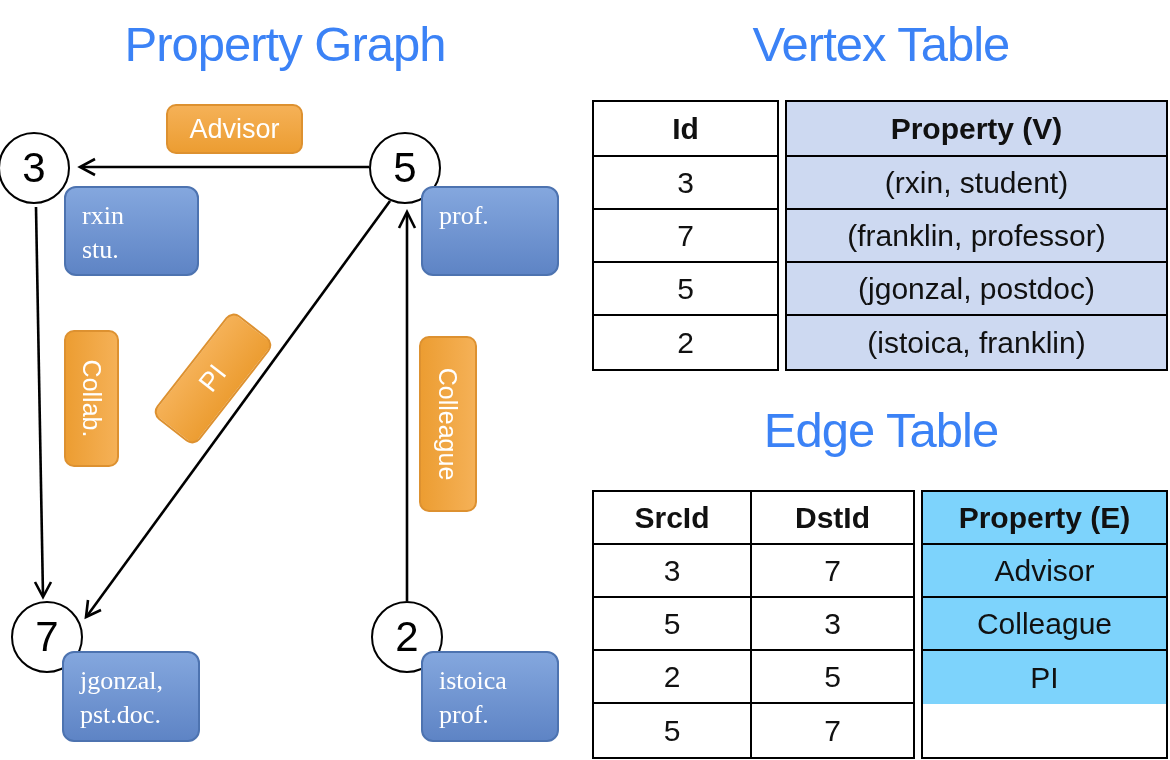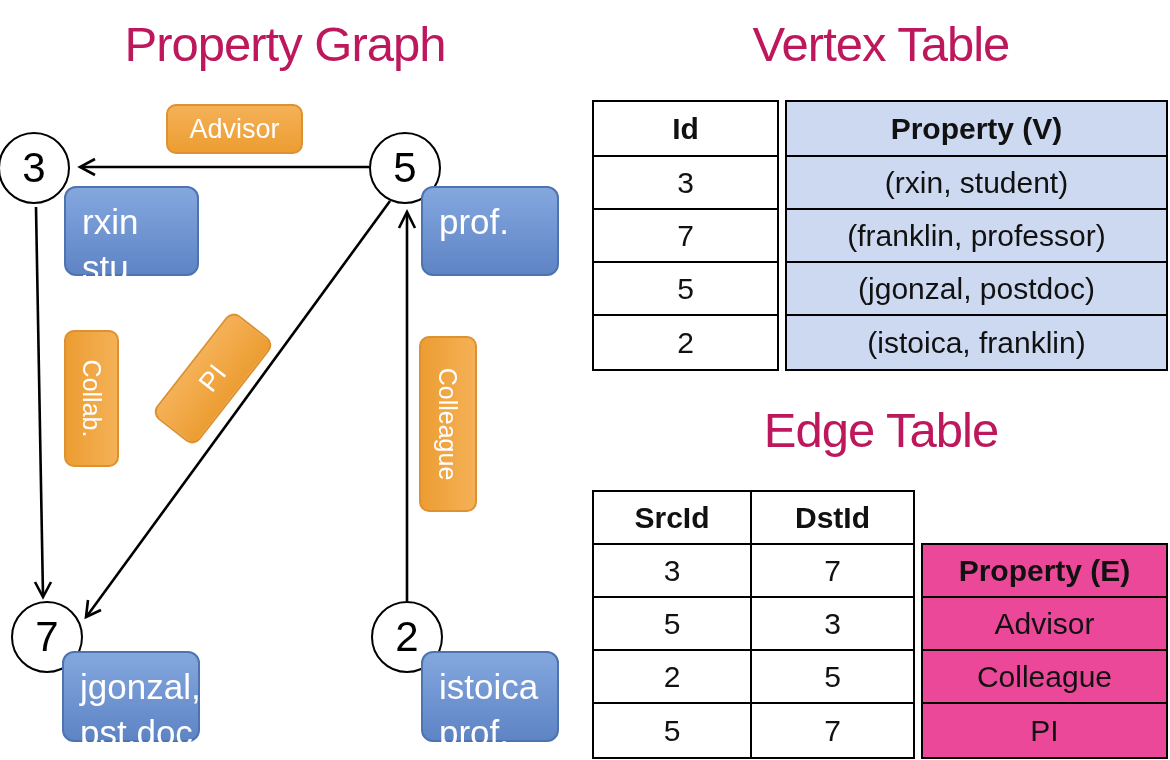--- a/index.html
+++ b/index.html
@@ -1,66 +1,66 @@
 <!DOCTYPE html>
 <html><head>
 <meta charset="utf-8">
 <style>
   * { margin:0; padding:0; box-sizing:border-box; }
   html,body { width:1170px; height:760px; background:#ffffff; font-family:"Liberation Sans", sans-serif; }
   .fig { position:absolute; inset:0; width:1170px; height:760px; overflow:hidden; }
 
-  .title { position:absolute; text-align:center; font-size:49px; color:#be185d; letter-spacing:-1px; white-space:nowrap; }
+  .title { position:absolute; text-align:center; font-size:49px; color:#3b82f6; letter-spacing:-1px; white-space:nowrap; }
   .graph-title  { left:0;   top:16px;  width:570px; }
   .vertex-title { left:592px; top:16px;  width:578px; }
   .edge-title   { left:592px; top:402px; width:578px; }
 
   
   .edges-svg { position:absolute; left:0; top:0; z-index:1; }
 
   .node { position:absolute; width:72px; height:72px; border-radius:50%; background:#fff;
           border:2.5px solid #000; display:flex; align-items:center; justify-content:center;
           font-size:42px; color:#000; z-index:2; }
   .node3 { left:-2px;  top:132px; }
   .node5 { left:369px; top:132px; }
   .node7 { left:11px;  top:601px; }
   .node2 { left:371px; top:601px; }
 
   .vbox { position:absolute; border-radius:12px; z-index:3;
           background:linear-gradient(180deg,#84a7de 0%, #5e84c5 100%);
-          border:2px solid #4d73b0; color:#fff; font-size:35px; line-height:1.3;
-          padding:11px 10px 0 16px; }
+          border:2px solid #4d73b0; color:#fff; font-size:26px; line-height:1.3;
+          padding:11px 10px 0 16px;font-family:Liberation Serif, serif; }
   .vbox3 { left:64px;  top:186px; width:135px; height:90px; }
   .vbox5 { left:421px; top:186px; width:138px; height:90px; }
   .vbox7 { left:62px;  top:651px; width:138px; height:91px; }
   .vbox2 { left:421px; top:651px; width:138px; height:91px; }
 
   .ebox { position:absolute; border-radius:10px; z-index:3;
           background:linear-gradient(180deg,#f5b157 0%, #ec9d32 100%);
           border:2px solid #dd9130; color:#fff; display:flex; align-items:center; justify-content:center;
           font-size:27px; }
   .advisor   { left:166px; top:104px; width:137px; height:50px; }
   .collab    { left:23px;  top:371px; width:137px; height:55px; transform:rotate(90deg); font-size:25px; }
   .pi        { left:147px; top:351px; width:132px; height:55px; transform:rotate(-52deg); }
   .colleague { left:360px; top:395px; width:176px; height:58px; transform:rotate(90deg); font-size:25px; }
 
   
   .tableblock { position:absolute; display:flex; }
   .vtable { left:592px; top:100px; width:590px; }
-  .etable { left:592px; top:490px; width:578px;align-items:flex-end; }
+  .etable { left:592px; top:490px; width:578px; }
   .tgroup { border:2.5px solid #000; display:flex; background:#fff; }
   .tcol { display:flex; flex-direction:column; }
   .gap { width:6px; background:#fff; }
   .cell { display:flex; align-items:center; justify-content:center; font-size:30px; color:#111;
           border-bottom:2px solid #000; height:53px; white-space:nowrap; }
   .cell.hd { height:55px; font-weight:700; }
   .etable .cell.hd { height:53px; }
   .tcol .cell:last-child { border-bottom:none; }
   .bluecell   { background:#cdd9f1; }
-  .orangecell { background:#ec4899; }
+  .orangecell { background:#7dd3fc; }
   .idcol   { width:183px; }
   .propcol { width:379px; }
   .srccol  { width:158px; border-right:2px solid #000; }
   .dstcol  { width:161px; }
   .epropcol{ width:243px; }
 </style>
 </head>
 <body>
 
 <div class="fig">

